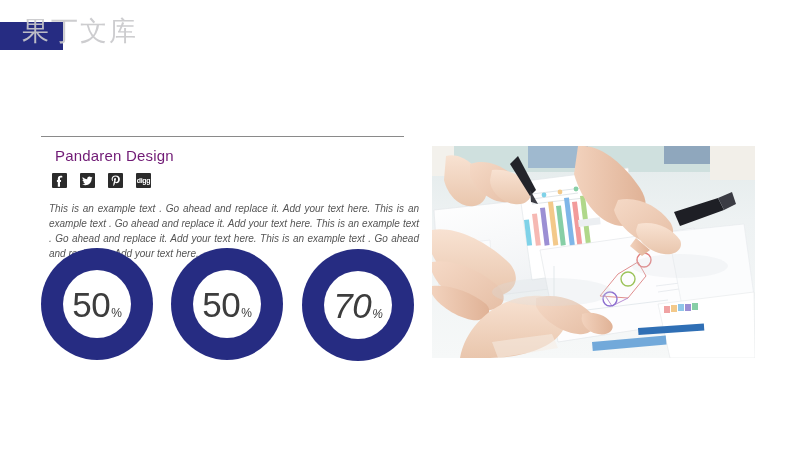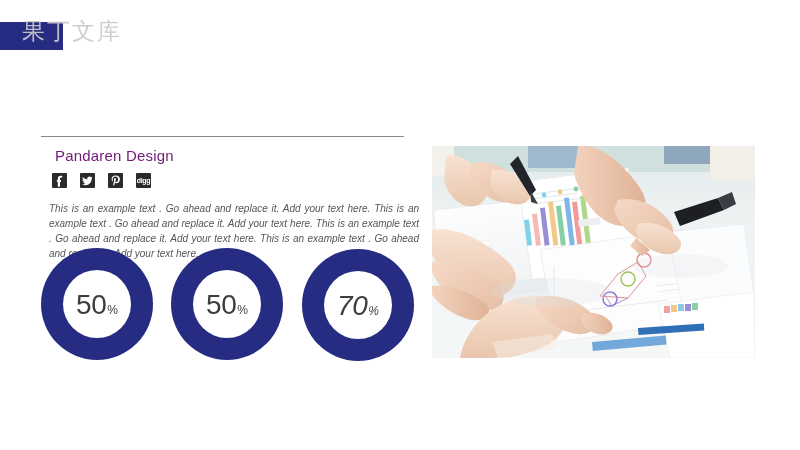--- a/index.html
+++ b/index.html
@@ -39,21 +39,21 @@
     font-size: 20px;
     line-height: 24px;
     color: #b9b9b9;
     letter-spacing: 1px;
     white-space: nowrap;
   }
   #watermark {
     position: absolute;
     left: 22px;
     top: 15px;
-    font-size: 23px;
+    font-size: 27px;
     line-height: 32px;
     color: #c9c9cc;
     opacity: 0.92;
     letter-spacing: 2px;
     white-space: nowrap;
     pointer-events: none;
   }
 
   
   #left-column {
@@ -140,21 +140,21 @@
     display: flex;
     align-items: center;
     justify-content: center;
   }
   .donut-label {
     display: flex;
     align-items: baseline;
     color: #3d3d3d;
   }
   .donut-value {
-    font-size: 28px;
+    font-size: 35px;
     line-height: 29px;
     font-weight: normal;
     letter-spacing: -0.5px;
   }
   .donut-unit {
     font-size: 12px;
     line-height: 12px;
     margin-left: 1px;
   }
 

